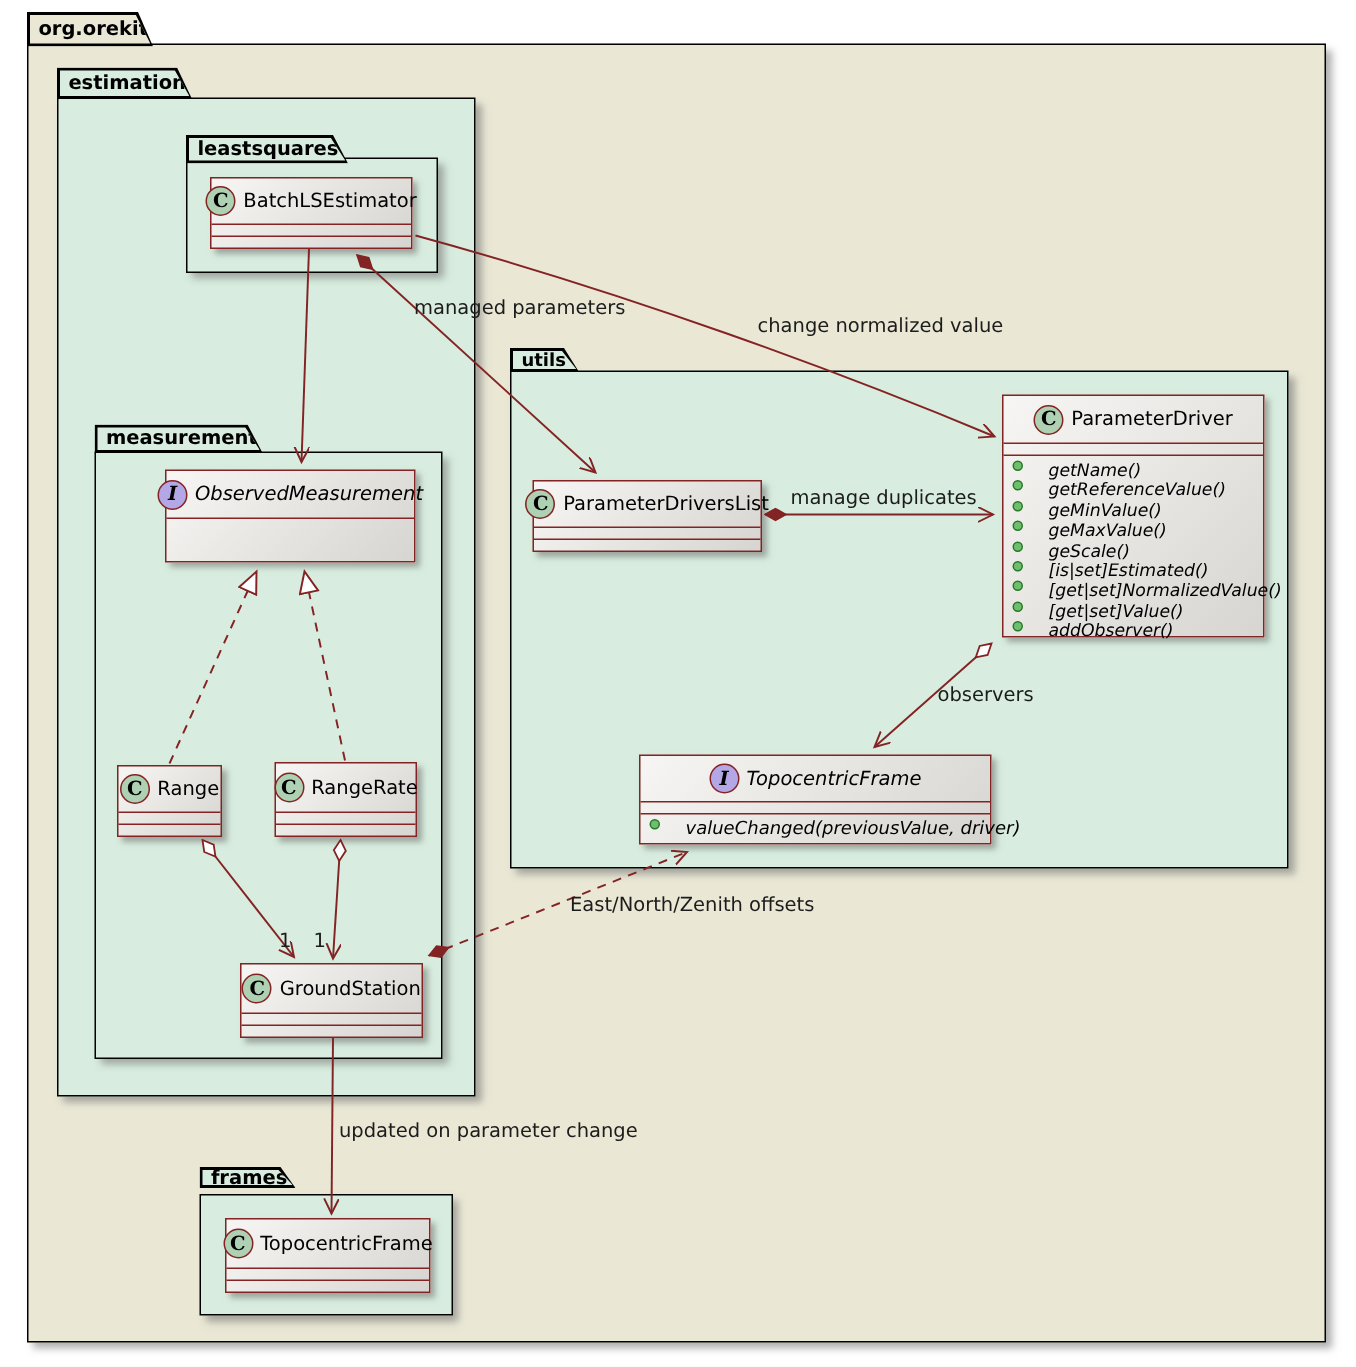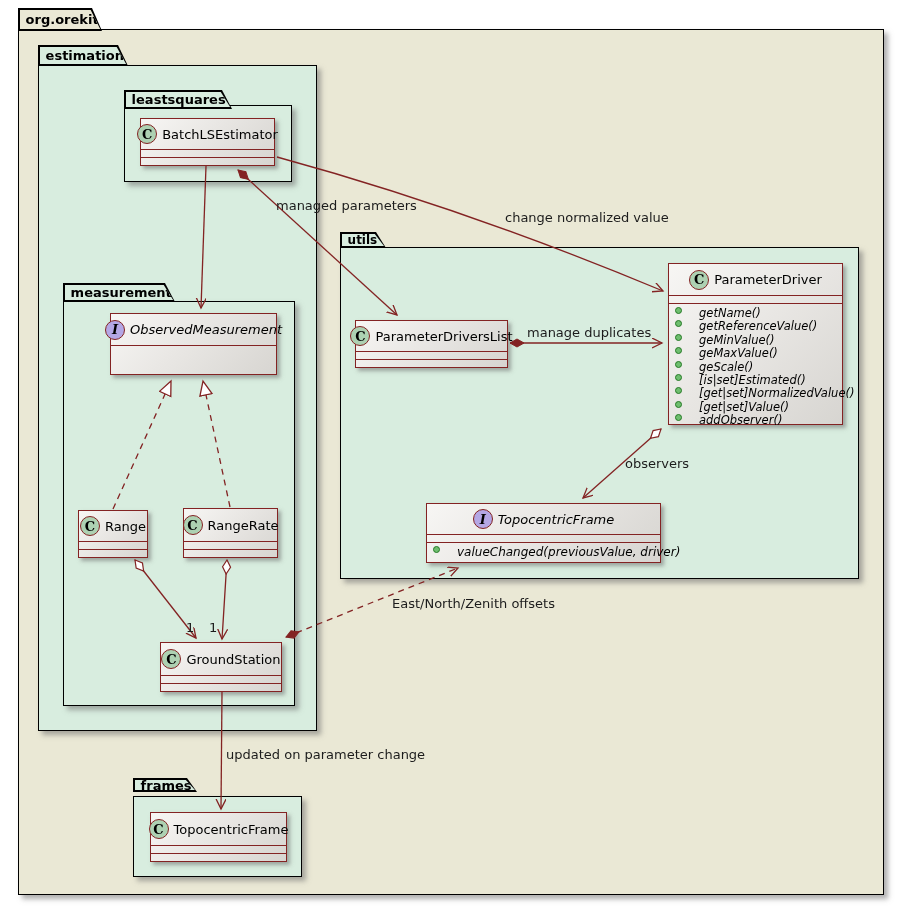--- a/index.html
+++ b/index.html
@@ -291,18 +291,18 @@
     <path class="e dashed" d="M286,637 L458,568" marker-start="url(#diaF)" marker-end="url(#arrow)"></path>
     <path class="e dashed" d="M113,509 L171,381" marker-end="url(#tri)"></path>
     <path class="e dashed" d="M230,507 L203,381" marker-end="url(#tri)"></path>
     <path class="e" d="M222,692 L221,809" marker-end="url(#arrow)"></path>
   </svg>
 
   <div class="elabel" style="left:276px;top:198px;">managed parameters</div>
   <div class="elabel" style="left:505px;top:198px;margin-top:12px;">change normalized value</div>
   <div class="elabel" style="left:527px;top:325px;">manage duplicates</div>
   <div class="elabel" style="left:625px;top:456px;">observers</div>
-  <div class="elabel" style="left:392px;top:596px;">East/North/Zenith offsets</div>
+  <div class="elabel" style="left:380px;top:596px;">East/North/Zenith offsets</div>
   <div class="elabel" style="left:226px;top:747px;">updated on parameter change</div>
   <div class="elabel" style="left:186px;top:620px;">1</div>
   <div class="elabel" style="left:209px;top:620px;">1</div>
 
 </div>
 
 </body></html>

